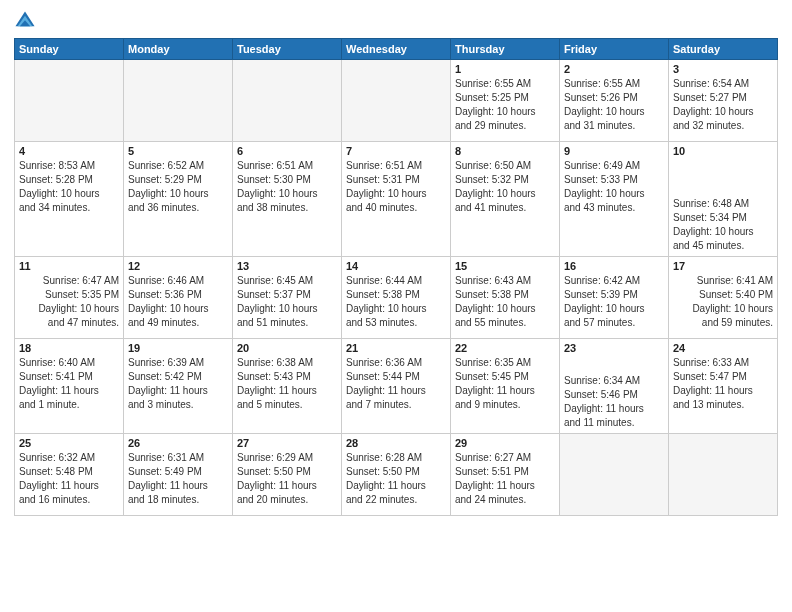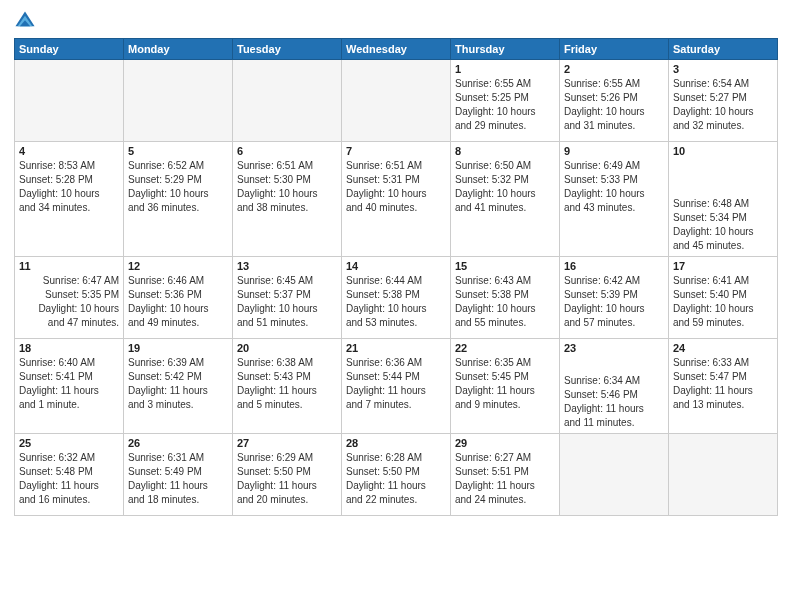--- a/index.html
+++ b/index.html
@@ -248,21 +248,21 @@
           </td>
           <td>
             <div class="day-num">16</div>
             <div class="day-info" style="white-space: pre-line;">Sunrise: 6:42 AM
 Sunset: 5:39 PM
 Daylight: 10 hours
 and 57 minutes.</div>
           </td>
           <td>
             <div class="day-num">17</div>
-            <div class="day-info" style="white-space: pre-line;">Sunrise: 6:41 AM
+            <div class="day-info" style="white-space: pre-line; text-align: right;">Sunrise: 6:41 AM
 Sunset: 5:40 PM
 Daylight: 10 hours
 and 59 minutes.</div>
           </td>
         </tr>
         <tr>
           <td>
             <div class="day-num">18</div>
             <div class="day-info" style="white-space: pre-line;">Sunrise: 6:40 AM
 Sunset: 5:41 PM

